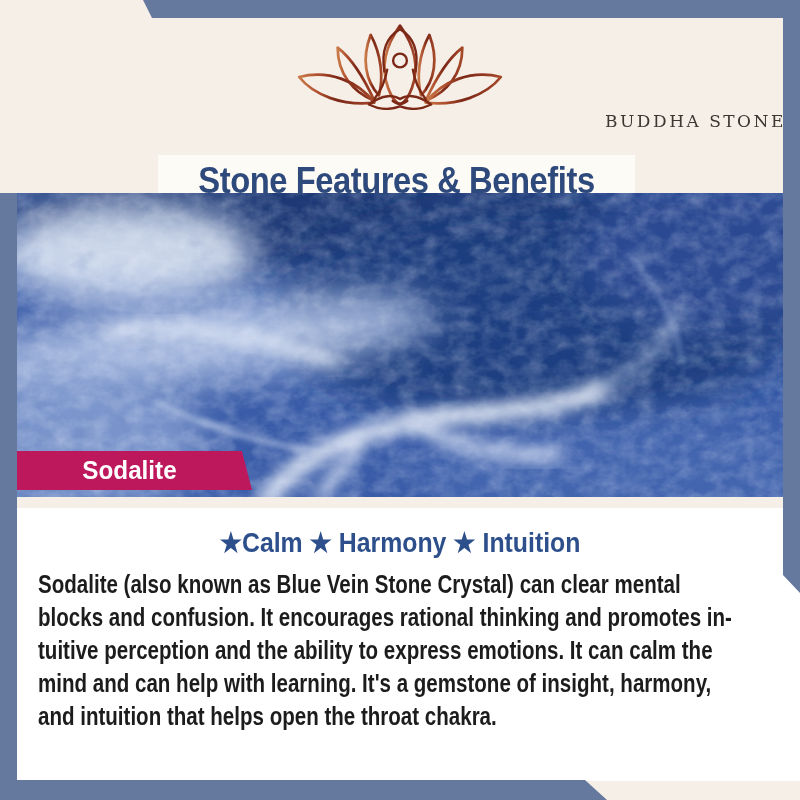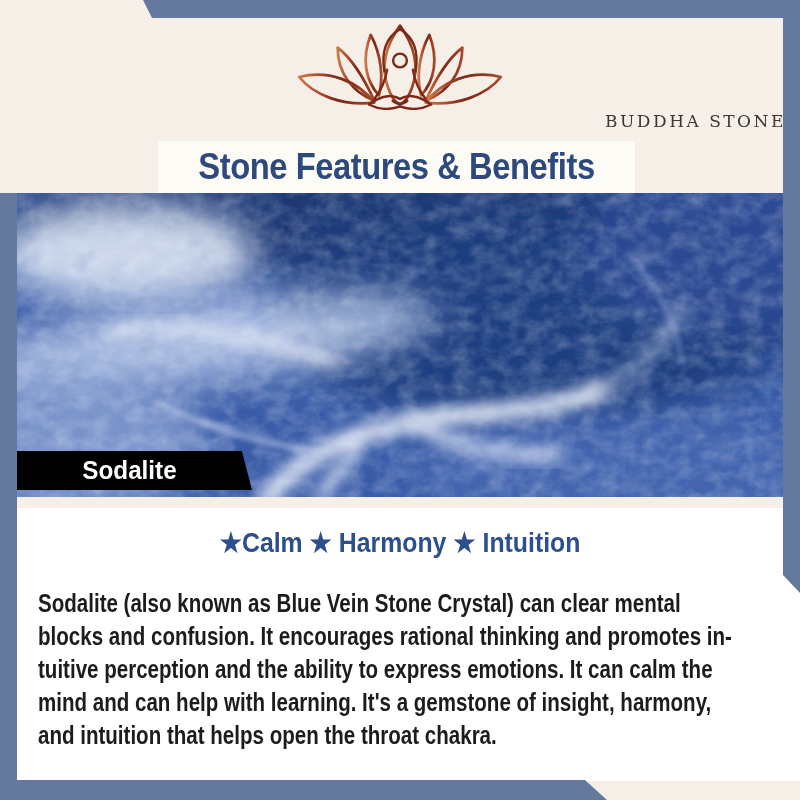--- a/index.html
+++ b/index.html
@@ -10,49 +10,49 @@
   }
   
   .logo-svg{position:absolute;left:280px;top:22px;width:240px;height:88px;}
   .brand-name{
     position:absolute;left:0;top:111px;width:800px;text-align:right;
     font-family:"DejaVu Serif",serif;font-size:17px;letter-spacing:2.5px;
     color:#3f3531;font-weight:500;
   }
   
   .title-band{
-    position:absolute;left:158px;top:141px;width:477px;height:53px;
+    position:absolute;left:158px;top:155px;width:477px;height:53px;
     background:#fdfbf6;
   }
   .title-text{
     width:100%;height:100%;line-height:52px;text-align:center;
     font-size:36px;font-weight:bold;color:#2e497b;letter-spacing:-.5px;
     transform:scaleX(.91);
   }
   
   .photo{position:absolute;left:17px;top:193px;width:766px;height:304px;}
   .photo svg{display:block;width:766px;height:304px;}
   
   .stone-banner{
     position:absolute;left:17px;top:451px;width:235px;height:39px;
-    background:#000000;
+    background:#be185d;
     clip-path:polygon(0 0,95.7% 0,100% 100%,0 100%);
   }
   .stone-banner-text{
     width:225px;height:39px;line-height:39px;text-align:center;
     color:#ffffff;font-size:25px;font-weight:bold;transform:scaleX(.97);
   }
   
   .content-panel{position:absolute;left:17px;top:508px;width:783px;height:273px;background:#ffffff;}
   .traits-line{
     position:absolute;left:0;top:527px;width:800px;text-align:center;
     font-size:27px;font-weight:bold;color:#2d4f8c;
   }
   .traits-line .inner{display:inline-block;transform:scaleX(.92);}
-  .description{position:absolute;left:38px;top:568px;width:745px;margin-top:19px;}
+  .description{position:absolute;left:38px;top:568px;width:745px;}
   .description .line{
     white-space:nowrap;height:33px;line-height:33px;
     font-size:26px;font-weight:bold;color:#1c1c1c;
     transform:scaleX(.79);transform-origin:left top;
   }
   
   .frame{position:absolute;left:0;top:0;width:800px;height:800px;background:#65789e;}
   .frame.top-right{
     clip-path:polygon(143px 0,800px 0,800px 593px,783px 575px,783px 18px,152px 18px);
   }

